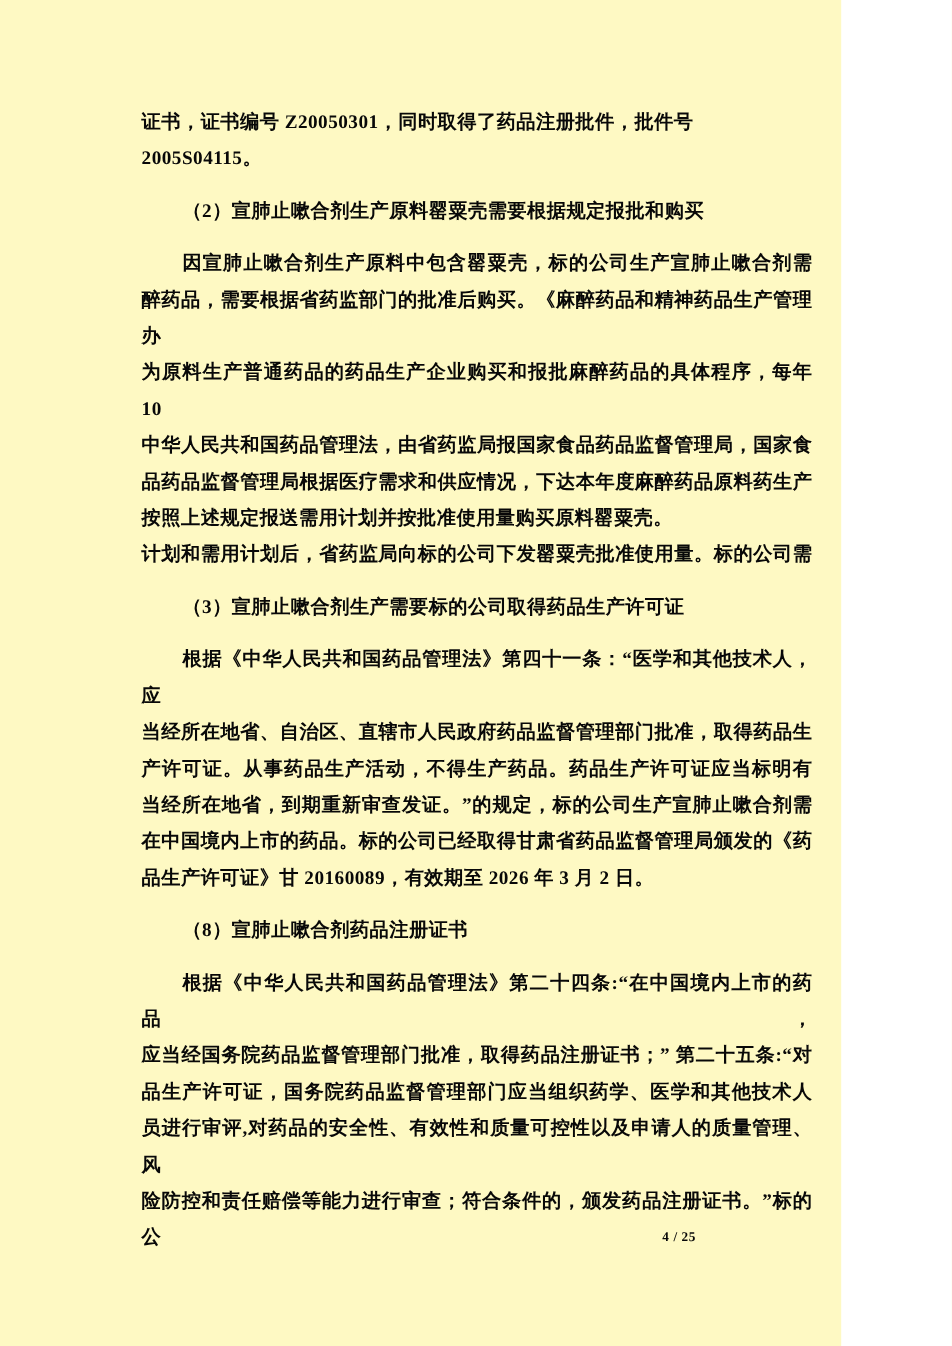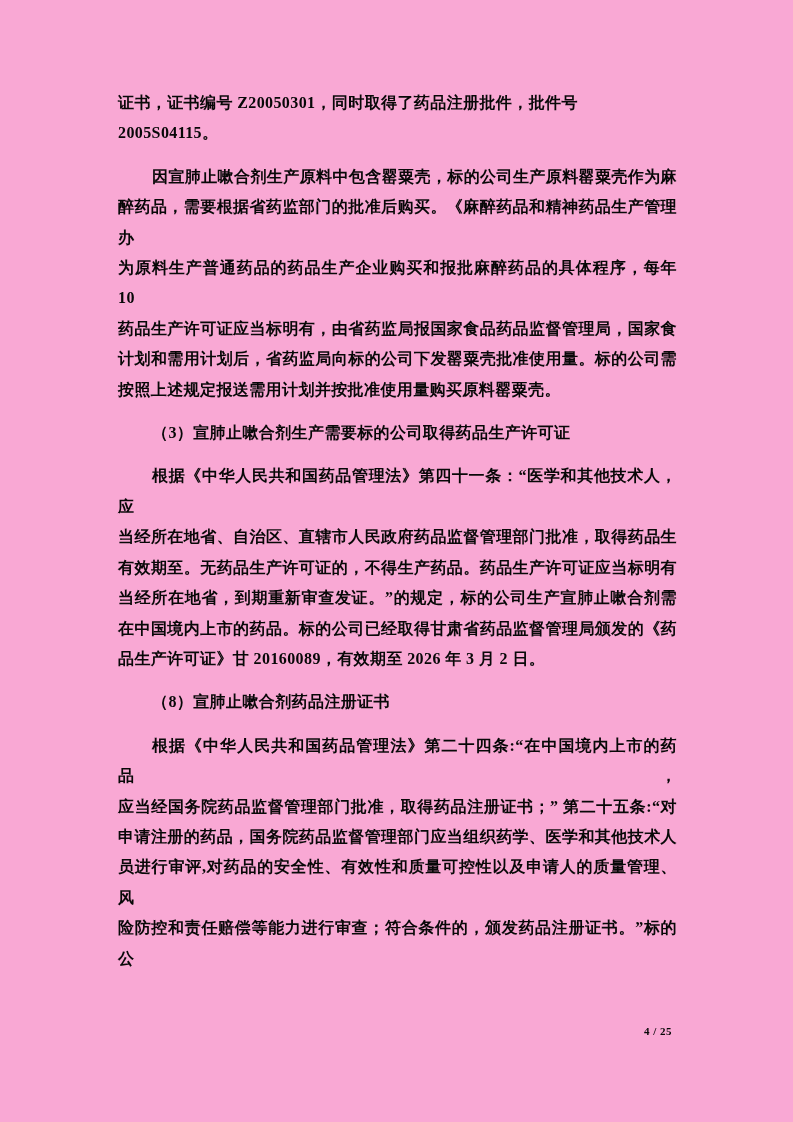--- a/index.html
+++ b/index.html
@@ -12,23 +12,23 @@
     height: 1122px;
     position: relative;
     overflow: hidden;
     font-family: "Liberation Serif", serif;
     font-weight: bold;
     color: #080808;
   }
   .page {
     position: absolute;
     left: 0; top: 0;
-    width: 793px;
+    width: 701px;
     height: 1122px;
-    background: #f9a8d4;
+    background: #fef9c3;
   }
   .doc {
     position: absolute;
     left: 118px;
     top: 88px;
     width: 559px;
     font-size: 16px;
     line-height: 30.4px;
     letter-spacing: 0.4px;
   }
@@ -51,40 +51,42 @@
   }
 </style>
 </head>
 <body>
 
 <div class="page">
   <div class="doc">
       <div class="block paragraph">
         <div class="line">证书，证书编号 Z20050301，同时取得了药品注册批件，批件号 2005S04115。</div>
       </div>
+      <div class="block heading">（2）宣肺止嗽合剂生产原料罂粟壳需要根据规定报批和购买</div>
       <div class="block paragraph">
-        <div class="line just indent">因宣肺止嗽合剂生产原料中包含罂粟壳，标的公司生产原料罂粟壳作为麻</div>
+        <div class="line just indent">因宣肺止嗽合剂生产原料中包含罂粟壳，标的公司生产宣肺止嗽合剂需</div>
         <div class="line just">醉药品，需要根据省药监部门的批准后购买。《麻醉药品和精神药品生产管理办</div>
         <div class="line just">为原料生产普通药品的药品生产企业购买和报批麻醉药品的具体程序，每年 10</div>
-        <div class="line just">药品生产许可证应当标明有，由省药监局报国家食品药品监督管理局，国家食</div>
+        <div class="line just">中华人民共和国药品管理法，由省药监局报国家食品药品监督管理局，国家食</div>
+        <div class="line just">品药品监督管理局根据医疗需求和供应情况，下达本年度麻醉药品原料药生产</div>
+        <div class="line">按照上述规定报送需用计划并按批准使用量购买原料罂粟壳。</div>
         <div class="line just">计划和需用计划后，省药监局向标的公司下发罂粟壳批准使用量。标的公司需</div>
-        <div class="line">按照上述规定报送需用计划并按批准使用量购买原料罂粟壳。</div>
       </div>
       <div class="block heading">（3）宣肺止嗽合剂生产需要标的公司取得药品生产许可证</div>
       <div class="block paragraph">
         <div class="line just indent">根据《中华人民共和国药品管理法》第四十一条：“医学和其他技术人，应</div>
         <div class="line just">当经所在地省、自治区、直辖市人民政府药品监督管理部门批准，取得药品生</div>
-        <div class="line just">有效期至。无药品生产许可证的，不得生产药品。药品生产许可证应当标明有</div>
+        <div class="line just">产许可证。从事药品生产活动，不得生产药品。药品生产许可证应当标明有</div>
         <div class="line just">当经所在地省，到期重新审查发证。”的规定，标的公司生产宣肺止嗽合剂需</div>
         <div class="line just">在中国境内上市的药品。标的公司已经取得甘肃省药品监督管理局颁发的《药</div>
         <div class="line">品生产许可证》甘 20160089，有效期至 2026 年 3 月 2 日。</div>
       </div>
       <div class="block heading">（8）宣肺止嗽合剂药品注册证书</div>
       <div class="block paragraph">
         <div class="line just indent">根据《中华人民共和国药品管理法》第二十四条:“在中国境内上市的药品，</div>
         <div class="line just">应当经国务院药品监督管理部门批准，取得药品注册证书；” 第二十五条:“对</div>
-        <div class="line just">申请注册的药品，国务院药品监督管理部门应当组织药学、医学和其他技术人</div>
+        <div class="line just">品生产许可证，国务院药品监督管理部门应当组织药学、医学和其他技术人</div>
         <div class="line just">员进行审评,对药品的安全性、有效性和质量可控性以及申请人的质量管理、风</div>
         <div class="line just">险防控和责任赔偿等能力进行审查；符合条件的，颁发药品注册证书。”标的公</div>
       </div>
     </div>
   <div class="footer">4 / 25</div>
 </div>
 
 </body></html>

